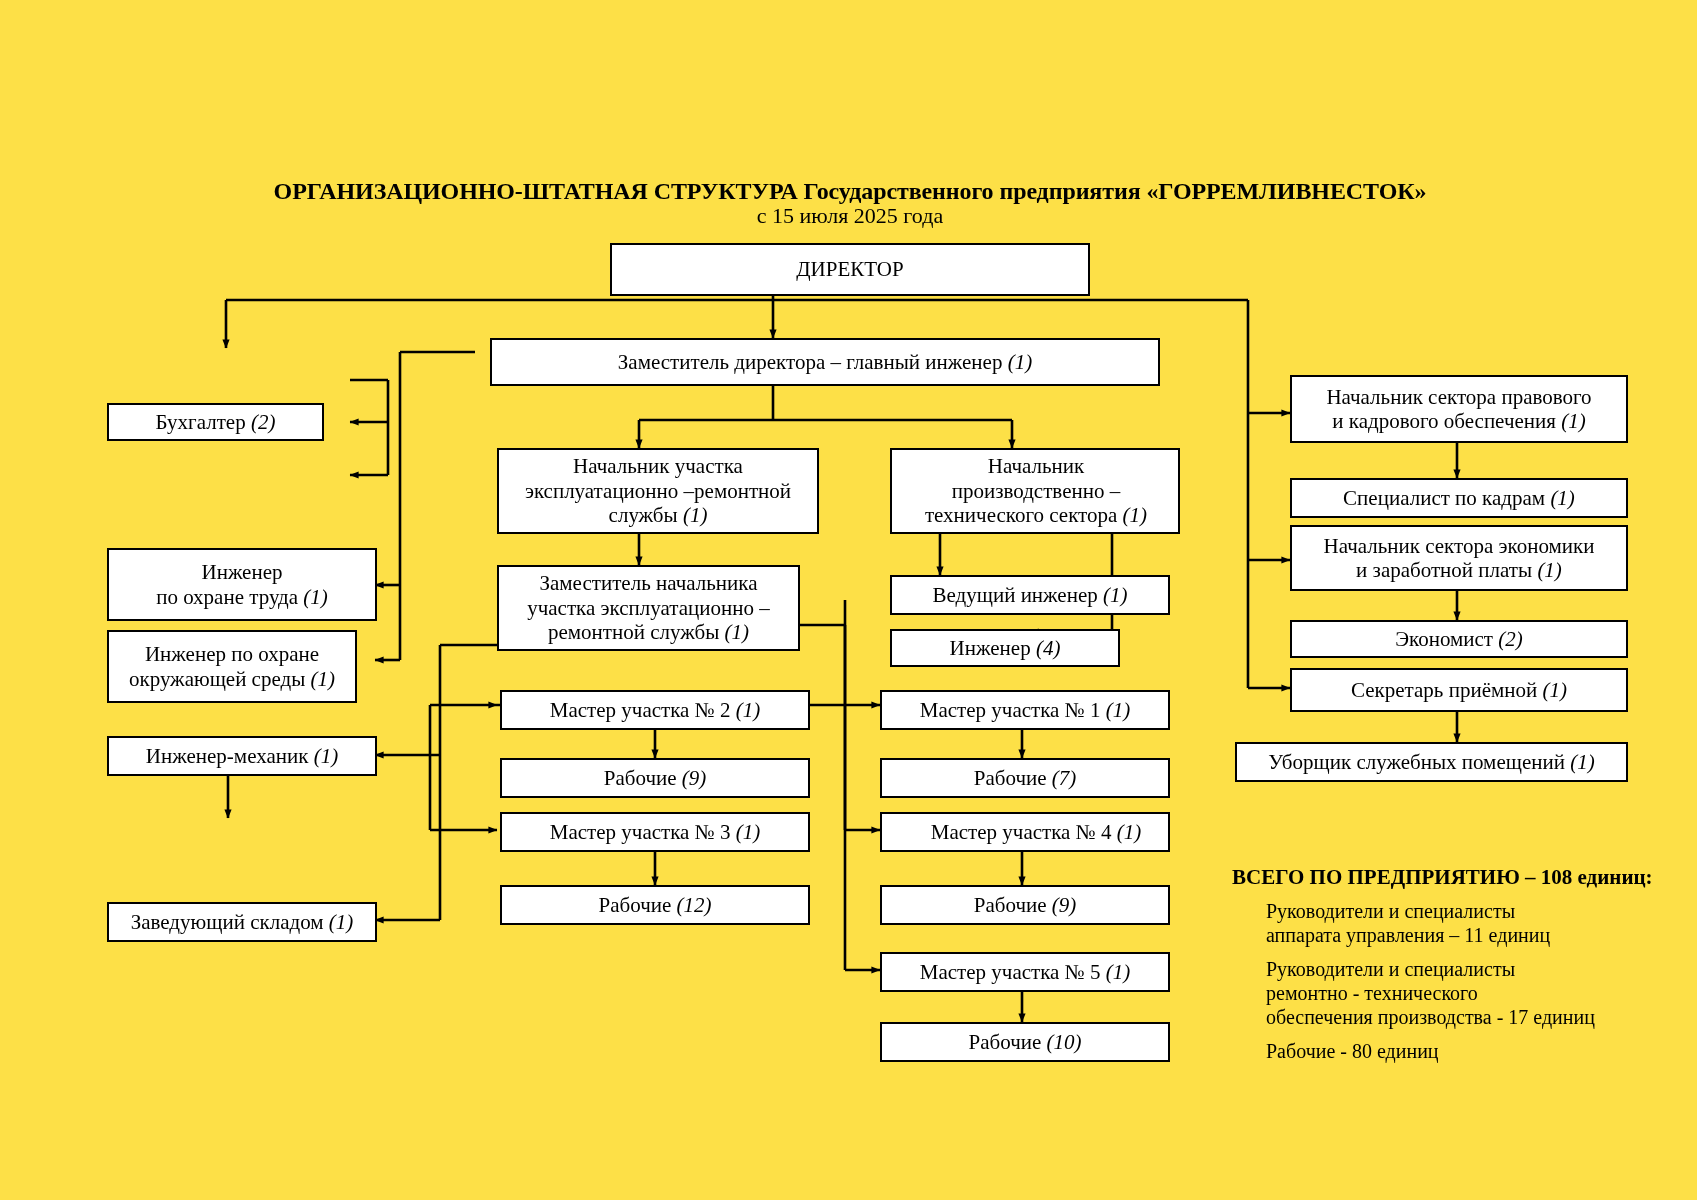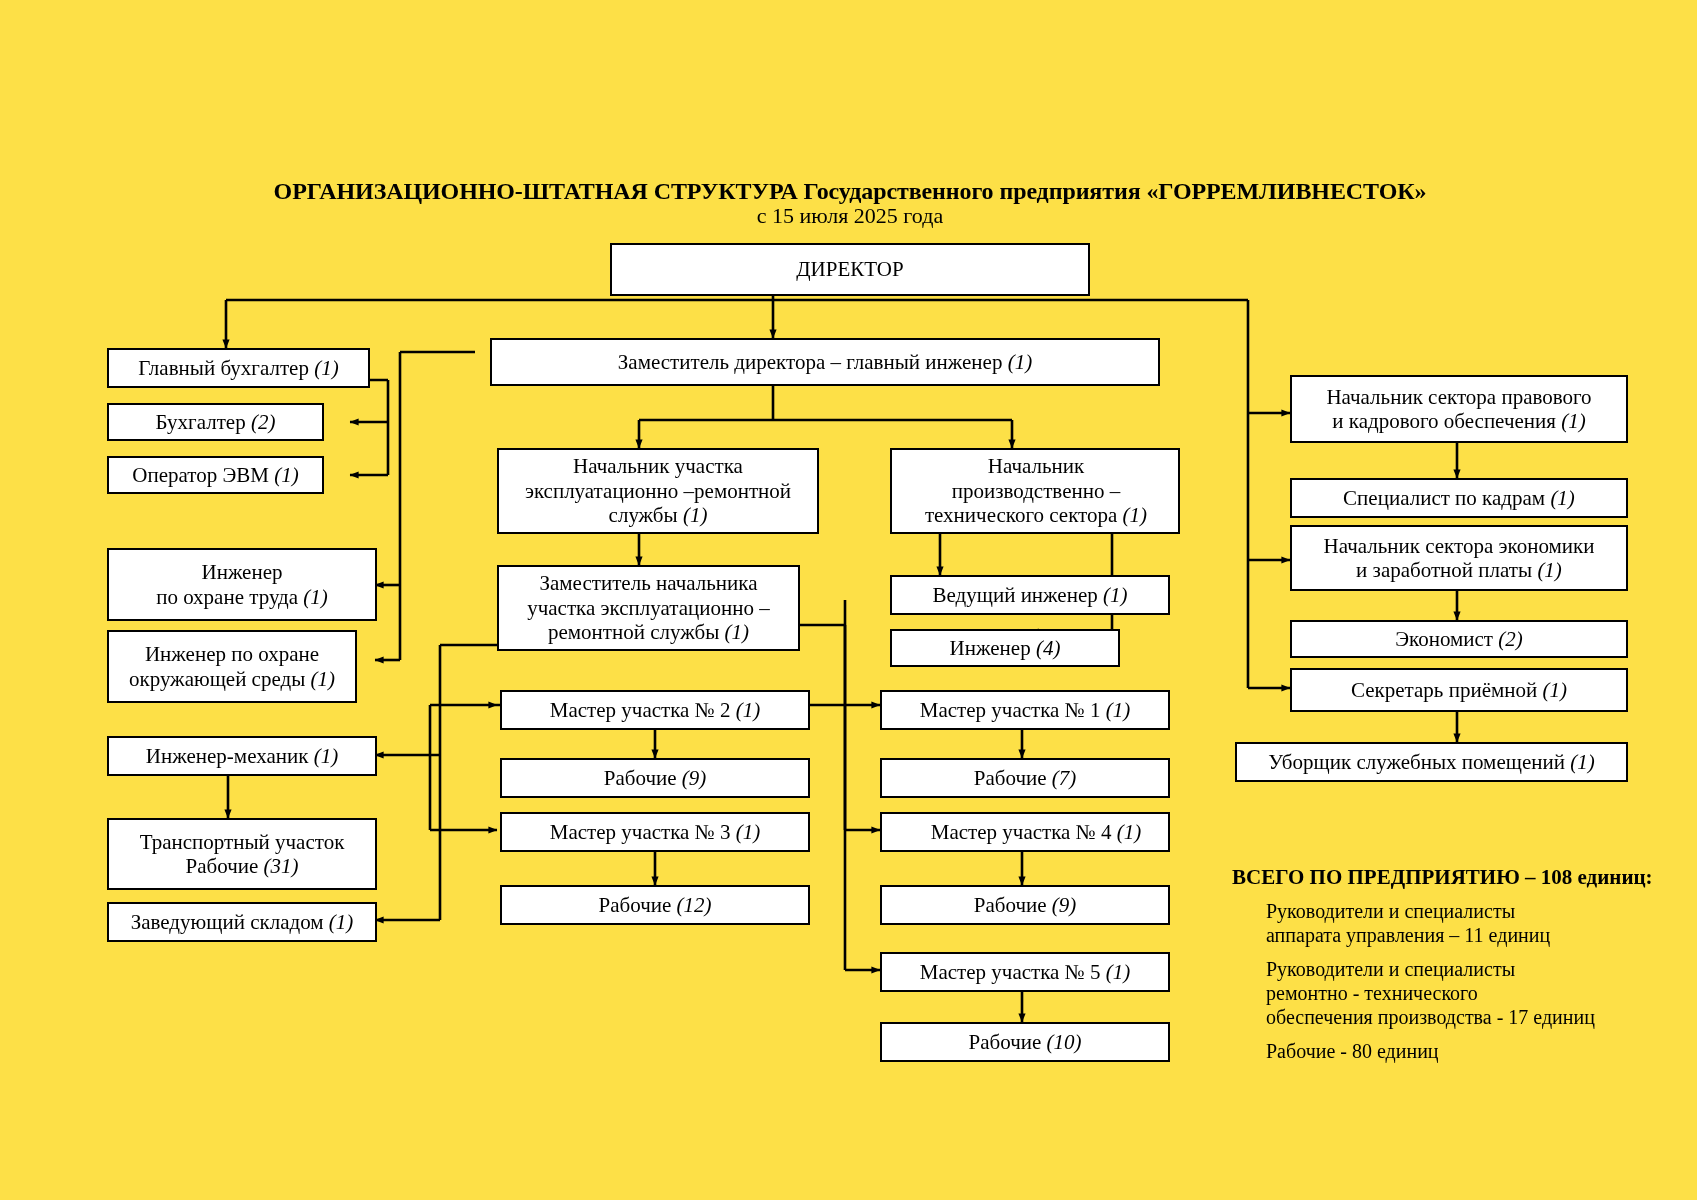--- a/index.html
+++ b/index.html
@@ -168,40 +168,28 @@
       </span>
   </div>
 
   <div class="node" style="left:490px; top:338px; width:670px; height:48px;">
     <span>
       <span>Заместитель директора – главный инженер</span>
       <em>(1)</em>
     </span>
   </div>
 
-  <div class="node" style="left:107px; top:348px; width:263px; height:40px;">
-    <span>
-      <span>Главный бухгалтер</span>
-      <em>(1)</em>
-    </span>
-  </div>
 
   <div class="node" style="left:107px; top:403px; width:217px; height:38px;">
     <span>
       <span>Бухгалтер</span>
       <em>(2)</em>
     </span>
   </div>
 
-  <div class="node" style="left:107px; top:456px; width:217px; height:38px;">
-    <span>
-      <span>Оператор ЭВМ</span>
-      <em>(1)</em>
-    </span>
-  </div>
 
   <div class="node" style="left:107px; top:548px; width:270px; height:73px;">
     <span>
       <span class="ln">Инженер</span>
       <span class="ln"><span>по охране труда</span>
         <em>(1)</em></span>
     </span>
   </div>
 
   <div class="node" style="left:107px; top:630px; width:250px; height:73px;">
@@ -212,27 +200,20 @@
     </span>
   </div>
 
   <div class="node" style="left:107px; top:736px; width:270px; height:40px;">
     <span>
       <span>Инженер-механик</span>
       <em>(1)</em>
     </span>
   </div>
 
-  <div class="node" style="left:107px; top:818px; width:270px; height:72px;">
-    <span>
-      <span class="ln">Транспортный участок</span>
-      <span class="ln"><span>Рабочие</span>
-        <em>(31)</em></span>
-    </span>
-  </div>
 
   <div class="node" style="left:107px; top:902px; width:270px; height:40px;">
     <span>
       <span>Заведующий складом</span>
       <em>(1)</em>
     </span>
   </div>
 
   <div class="node" style="left:497px; top:448px; width:322px; height:86px;">
     <span>

